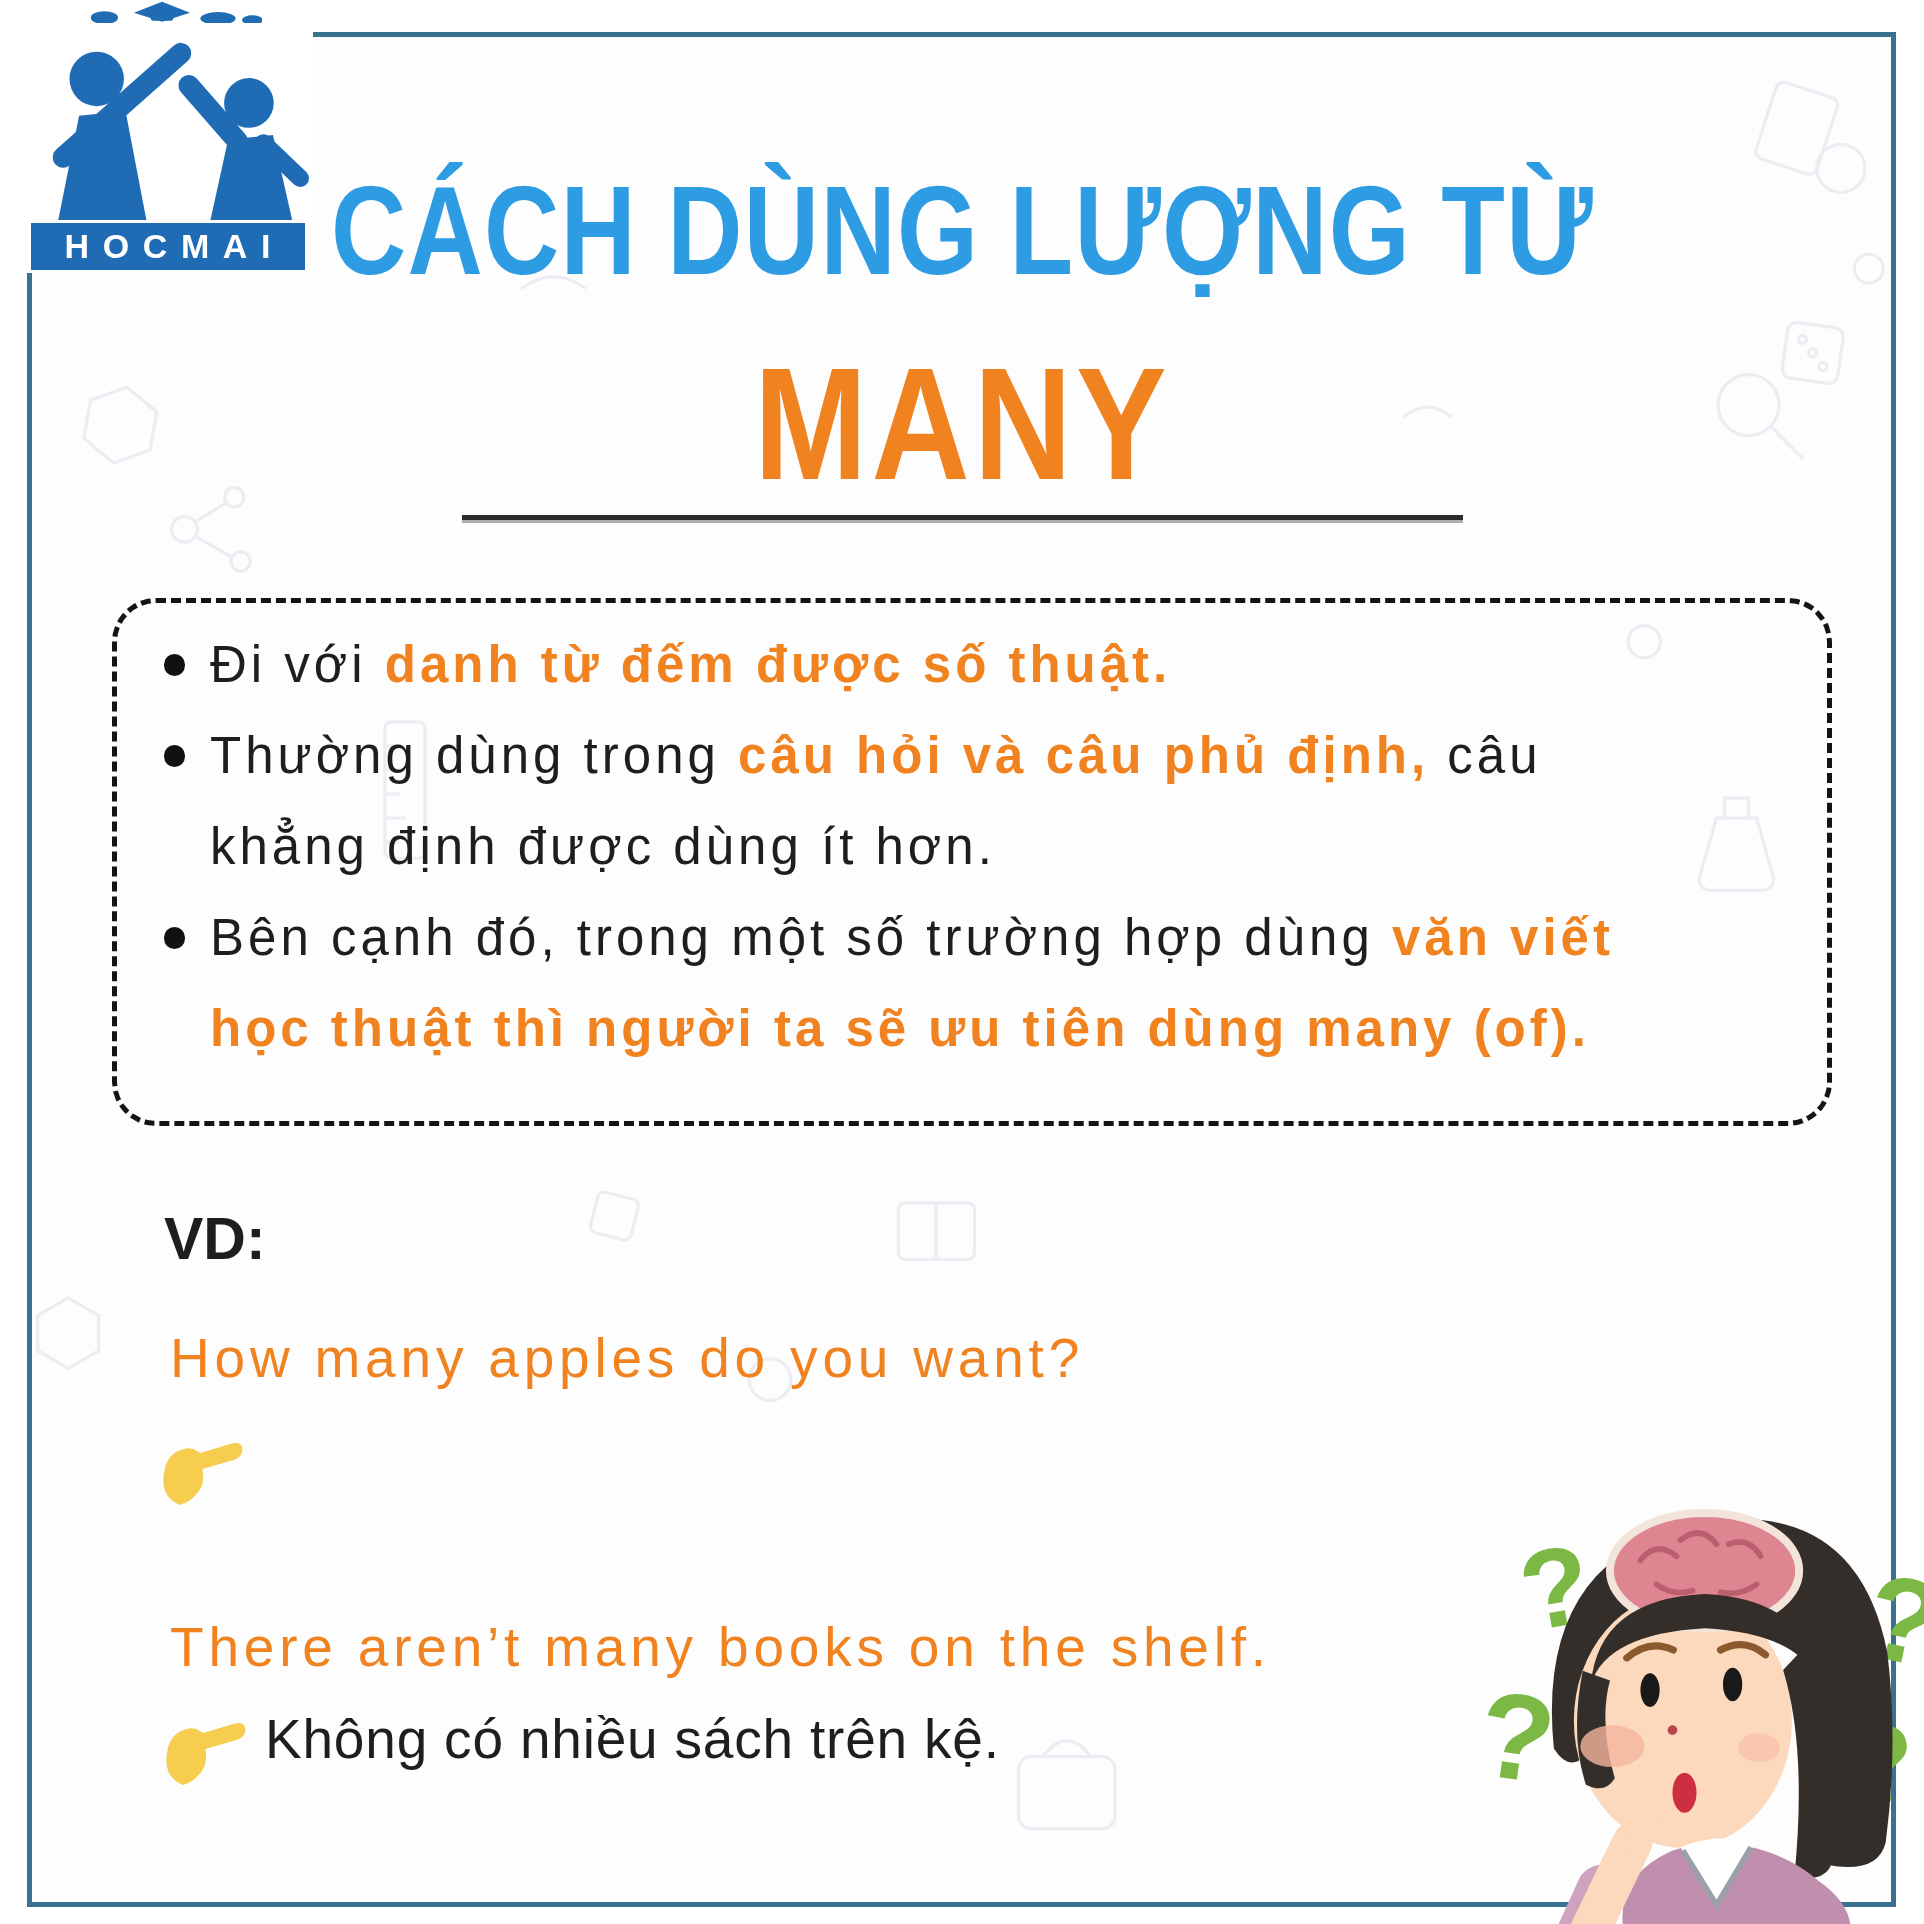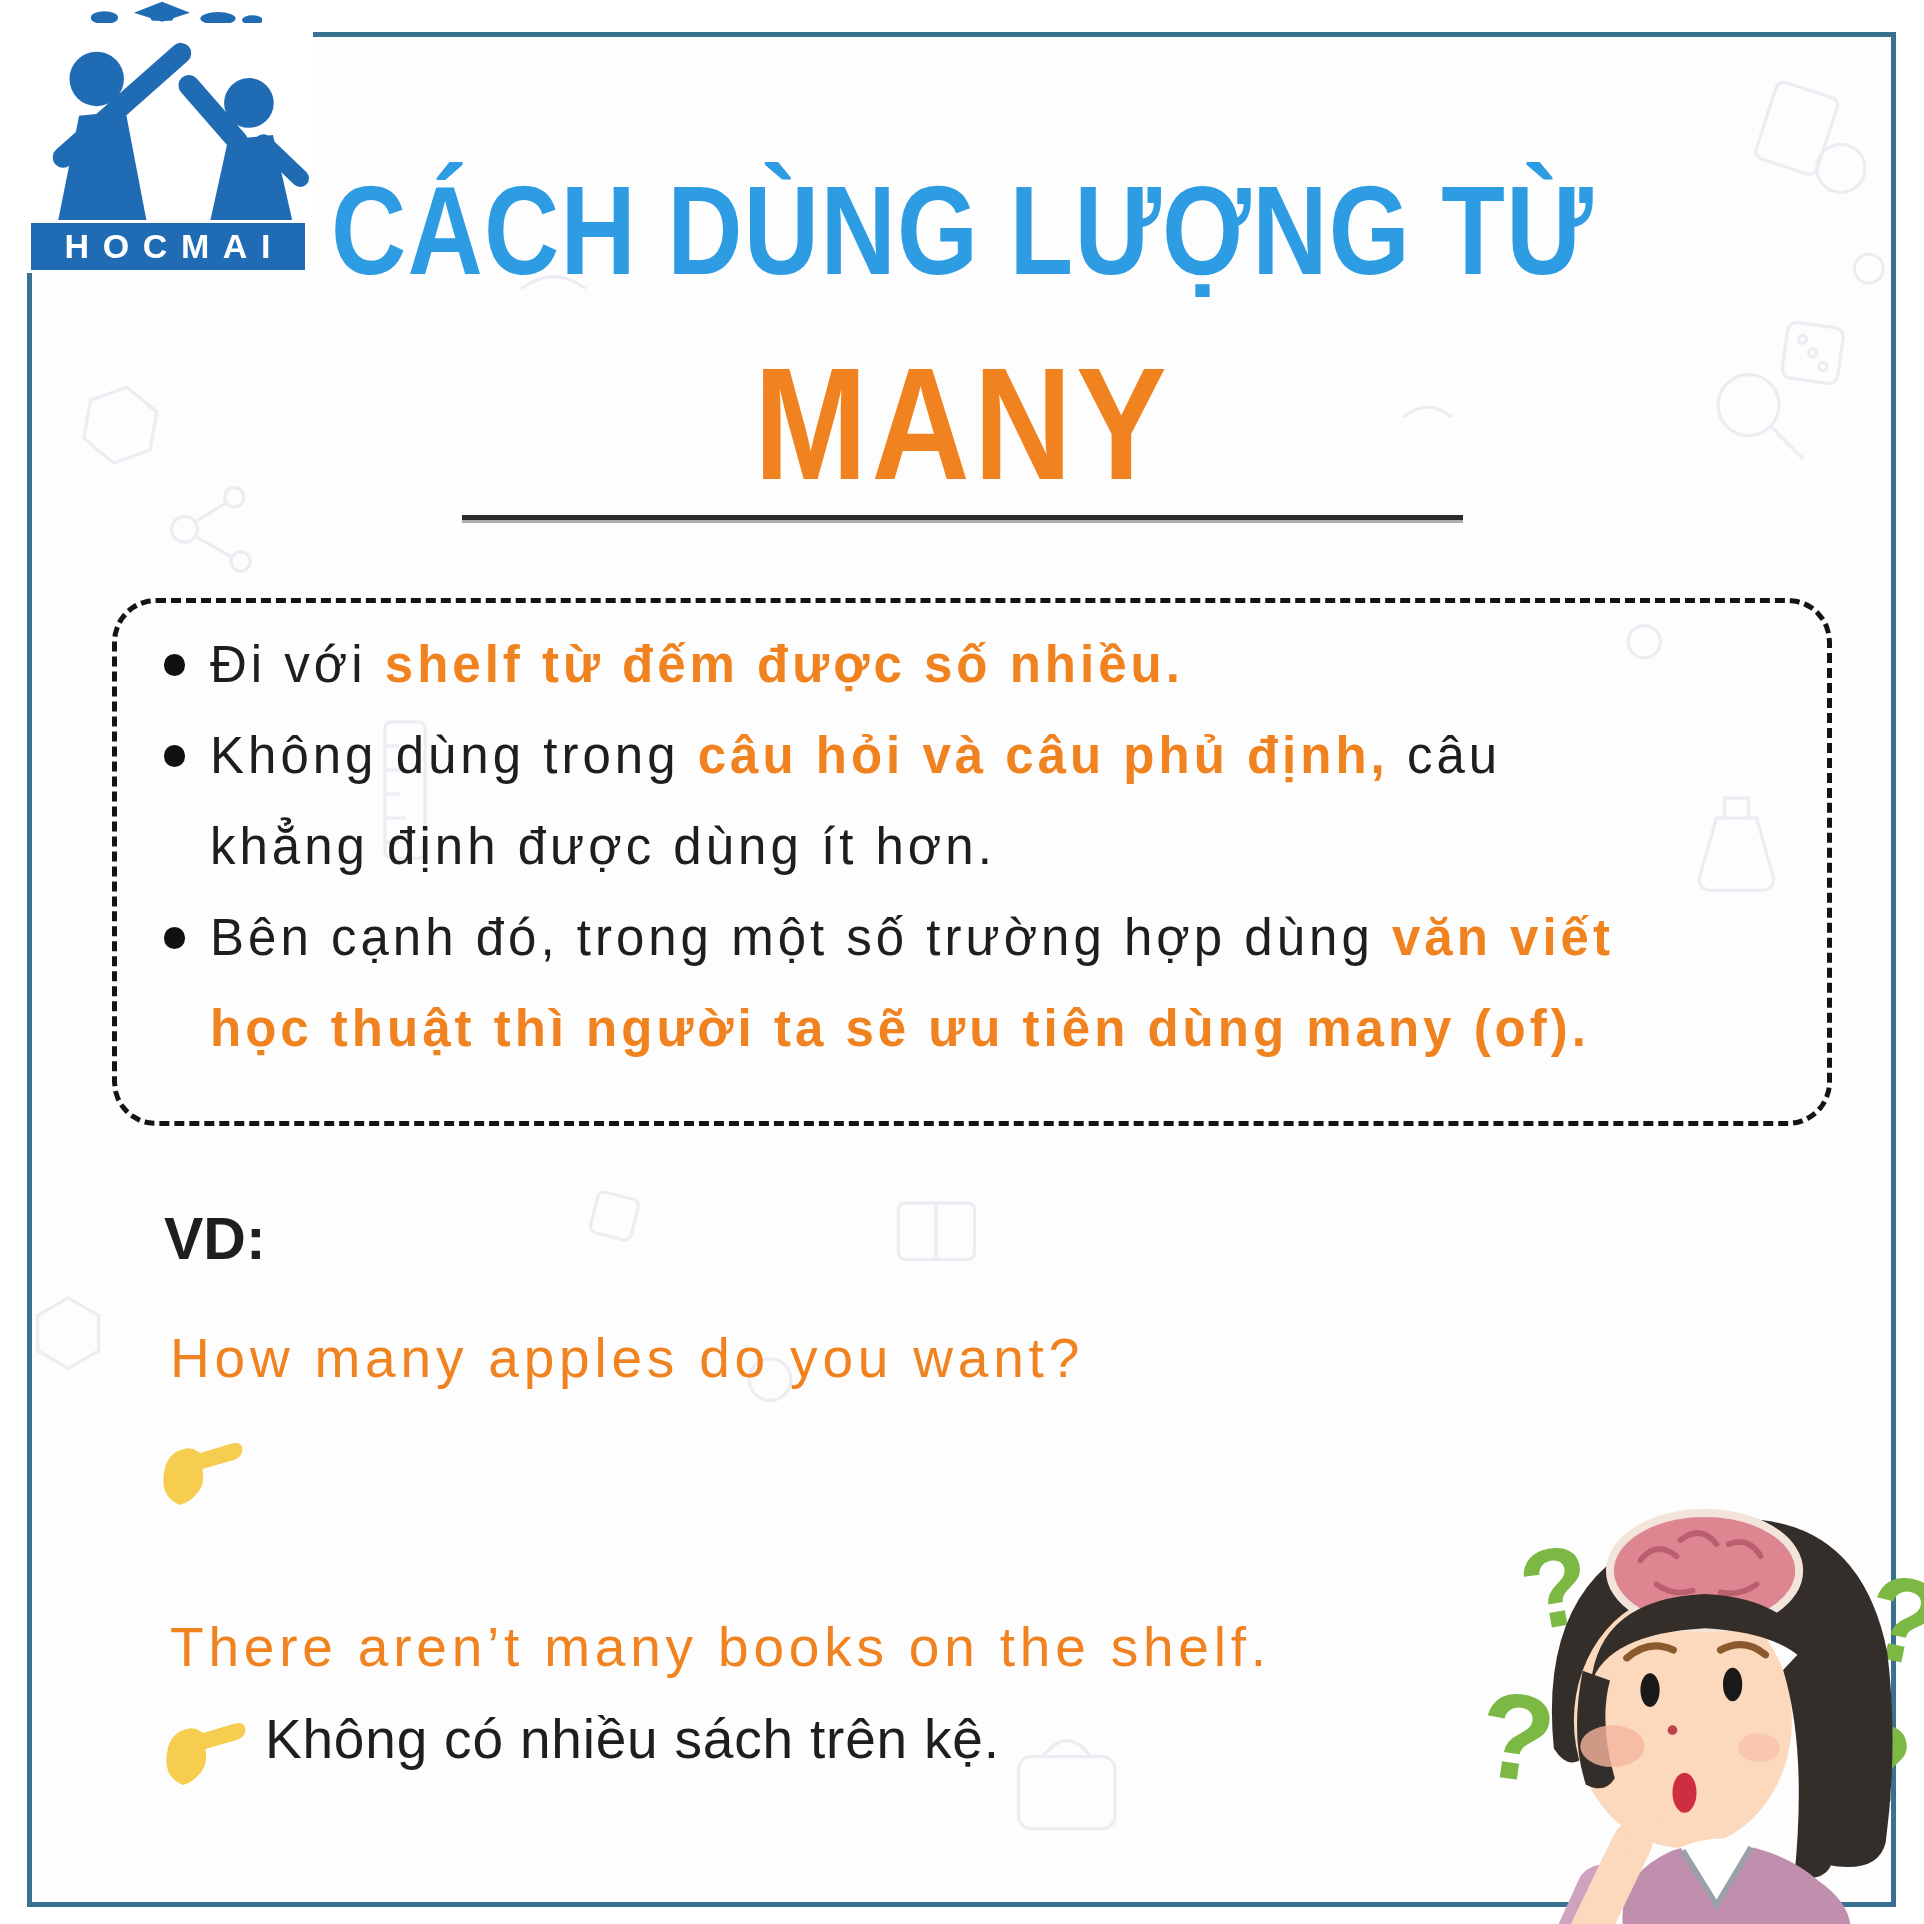--- a/index.html
+++ b/index.html
@@ -141,22 +141,22 @@
     </svg>
     <div class="logo-bar-text">HOCMAI</div>
   </div>
 
   <div class="title">CÁCH DÙNG LƯỢNG TỪ</div>
   <div class="subtitle">MANY</div>
   <div class="divider"></div>
 
   <div class="rules-box"></div>
   <ul class="rules-list">
-      <li><span>Đi với </span><span class="hl">shelf từ đếm được số nhiều.</span></li>
-      <li><span>Không dùng trong </span><span class="hl">câu hỏi và câu phủ định,</span><span> câu</span><br><span>khẳng định được dùng ít hơn.</span></li>
+      <li><span>Đi với </span><span class="hl">danh từ đếm được số thuật.</span></li>
+      <li><span>Thường dùng trong </span><span class="hl">câu hỏi và câu phủ định,</span><span> câu</span><br><span>khẳng định được dùng ít hơn.</span></li>
       <li><span>Bên cạnh đó, trong một số trường hợp dùng </span><span class="hl">văn viết</span><br><span class="hl">học thuật thì người ta sẽ ưu tiên dùng many (of).</span></li>
     </ul>
 
   <div class="vd-label">VD:</div>
 
   <div class="ex-en" id="ex1-en">How many apples do you want?</div>
   <svg class="hand" id="hand1" viewBox="0 0 110 100">
     <path fill="#f6cd4f" d="M30,95 Q5,85 10,55 Q13,30 35,25 Q45,22 52,28 L55,30 L95,18 Q108,15 108,26 Q108,36 96,39 L58,50 Q62,70 50,82 Q42,92 30,95 Z"></path>
   </svg>
 

